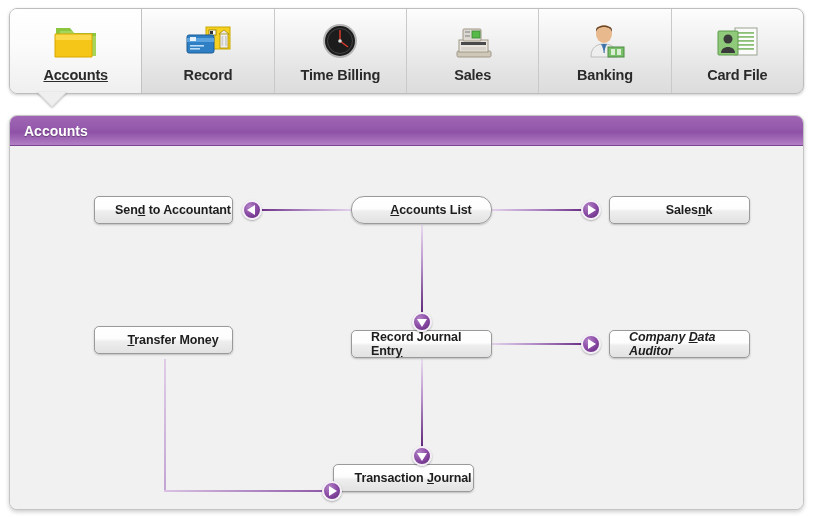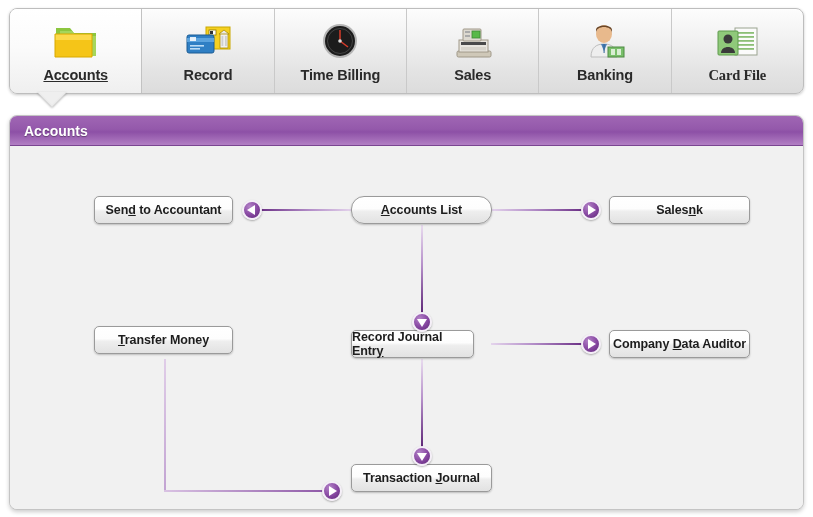--- a/index.html
+++ b/index.html
@@ -34,21 +34,21 @@
     flex: 1 1 0;
     position: relative;
     display: flex;
     flex-direction: column;
     align-items: center;
     justify-content: flex-start;
     padding-top: 9px;
     border-right: 1px solid #c9c9c9;
     cursor: default;
   }
-  .tab:last-child { border-right: none; font-family: Liberation Serif, serif; }
+  .tab:last-child { border-right: none; }
   .tab.active {
     background: linear-gradient(to bottom, #ffffff 0%, #fbfbfb 45%, #efefef 100%);
     border-left: 1px solid #cfcfcf;
     border-right: 1px solid #c2c2c2;
     margin-left: -1px;
   }
   .tab-icon {
     height: 46px;
     width: 100%;
     display: flex;
@@ -128,20 +128,21 @@
     box-shadow: 0 1px 2px rgba(0,0,0,0.22), inset 0 1px 0 #ffffff;
     display: flex;
     align-items: center;
     justify-content: center;
     font-size: 12.5px;
     font-weight: bold;
     color: #1d1d1d;
     cursor: pointer;
     z-index: 2;
     letter-spacing: -0.1px;
+    padding-left: 19px;
   }
   .fbtn u { text-decoration: underline; }
 
   
   .conn {
     position: absolute;
     z-index: 1;
   }
   .h-line {
     height: 2px;
@@ -364,32 +365,32 @@
         <span>Sales</span><u>n</u><span>k</span>
       </span>
     </div>
 
     <div class="fbtn" style="left:84px; top:180px; width:139px;text-align:right;">
       <span>
         <span></span><u>T</u><span>ransfer Money</span>
       </span>
     </div>
 
-    <div class="fbtn" style="left:341px; top:184px; width:123px;">
+    <div class="fbtn" style="left:341px; top:184px; width:141px;">
       <span>
         <span>Record Journal Entr</span><u>y</u><span></span>
       </span>
     </div>
 
-    <div class="fbtn" style="left:599px; top:184px; width:141px;">
+    <div class="fbtn" style="left:599px; top:184px; width:141px;font-style:italic;">
       <span>
         <span>Company </span><u>D</u><span>ata Auditor</span>
       </span>
     </div>
 
-    <div class="fbtn" style="left:341px; top:318px; width:141px;">
+    <div class="fbtn" style="left:323px; top:318px; width:141px;">
       <span>
         <span>Transaction </span><u>J</u><span>ournal</span>
       </span>
     </div>
 
   </div>
 </div>
 
 </body></html>

